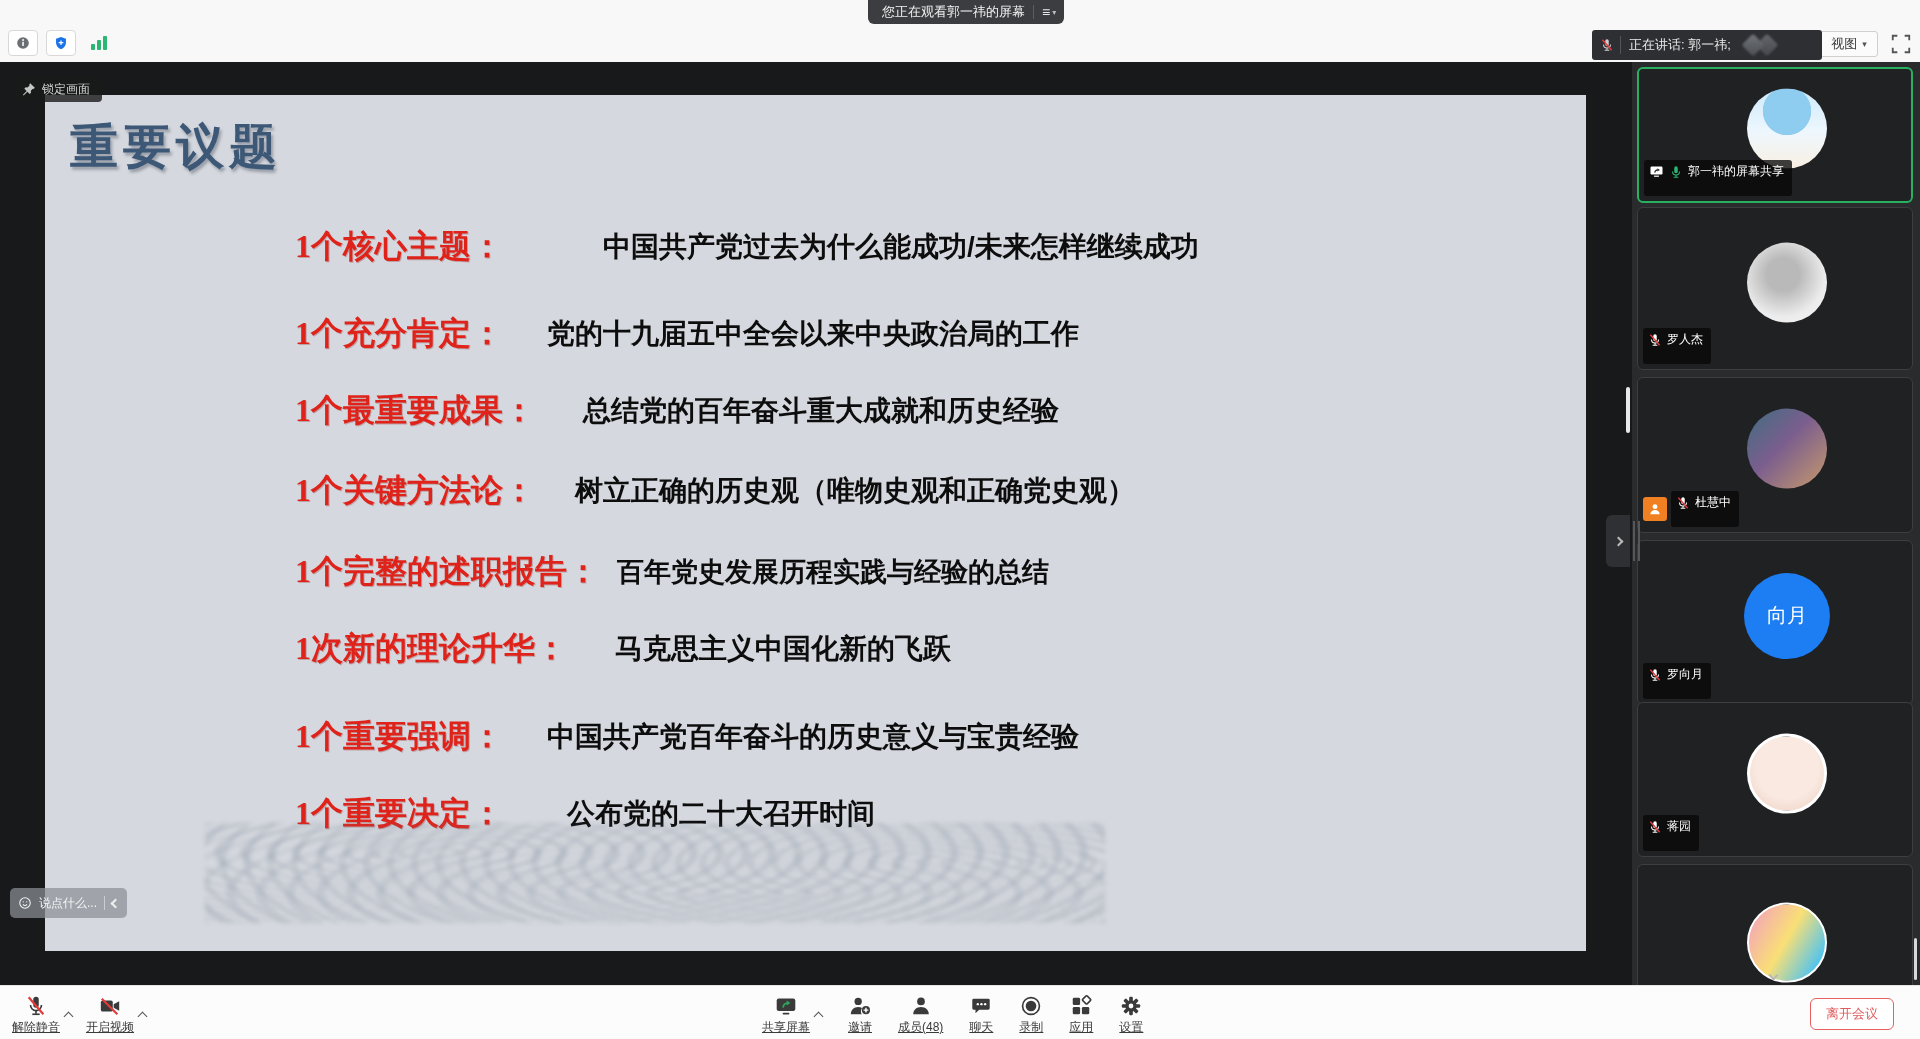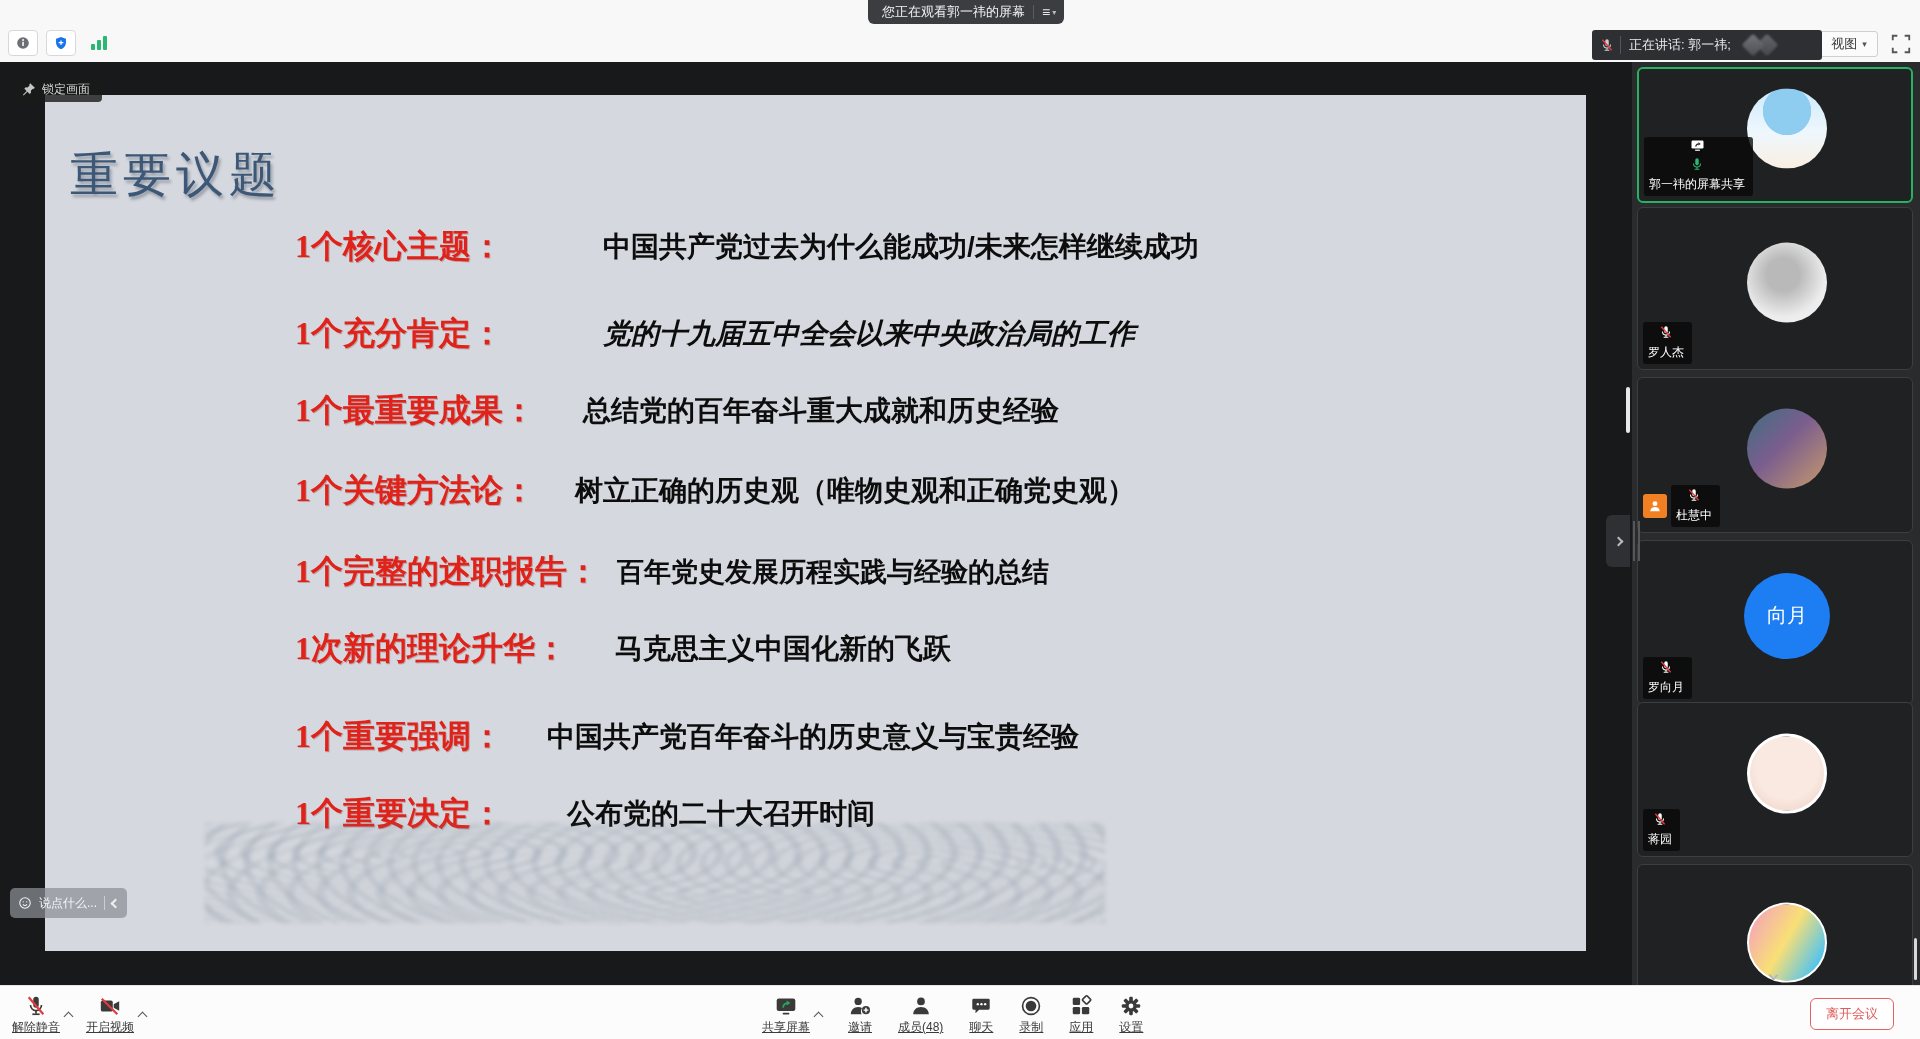--- a/index.html
+++ b/index.html
@@ -38,30 +38,30 @@
   .speaking-overlay .sdiv { width:1px; height:18px; background:#53555a; margin:0 8px 0 6px; }
   .speaking-overlay .stext { color:#e8e8e8; font-size:13px; white-space:nowrap;text-align:right; }
   .logo-blur { position:relative; width:46px; height:26px; margin-left:10px; filter:blur(1px); opacity:.75; }
   .logo-blur .d1,.logo-blur .d2 { position:absolute; top:5px; width:16px; height:16px;
     background:linear-gradient(135deg,#8a8d92,#55585d); transform:rotate(45deg); border-radius:2px; }
   .logo-blur .d1 { left:4px; } .logo-blur .d2 { left:18px; opacity:.8; }
 
   
   .share-area { position:absolute; left:0; top:62px; width:1632px; height:923px; background:#18191b; }
   .slide { position:absolute; left:45px; top:33px; width:1541px; height:856px; background:#d5d8de; }
-  .slide-title { position:absolute; left:25px; top:20px; font-size:48px; font-weight:normal;
+  .slide-title { position:absolute; left:25px; top:20px; font-size:48px; font-weight:bold;
     color:#3d5877; letter-spacing:5px; text-shadow:2px 3px 3px rgba(40,50,70,.35);
-    font-family:"Liberation Serif","DejaVu Serif",serif;margin-top:28px; }
+    font-family:"Liberation Serif","DejaVu Serif",serif; }
   .row { position:absolute; left:250px; display:flex; align-items:center; white-space:nowrap; }
   .row .red { color:#e0231a; font-weight:bold; font-size:32px;
     font-family:"Liberation Serif","DejaVu Serif",serif; text-shadow:1px 1px 0 rgba(120,0,0,.25); }
   .row .blk { color:#0d0d0d; font-weight:bold; font-size:28px; }
   .r1{top:130px;} .r2{top:217px;} .r3{top:294px;} .r4{top:374px;} .r5{top:455px;}
   .r6{top:532px;} .r7{top:620px;} .r8{top:697px;}
-  .r1 .blk{margin-left:100px;} .r2 .blk{margin-left:100px;font-style:italic;} .r3 .blk{margin-left:48px;}
+  .r1 .blk{margin-left:100px;} .r2 .blk{margin-left:44px;} .r3 .blk{margin-left:48px;}
   .r4 .blk{margin-left:40px;} .r5 .blk{margin-left:18px; font-size:27px;}
   .r6 .blk{margin-left:48px;} .r7 .blk{margin-left:44px;} .r8 .blk{margin-left:64px;}
   .watermark { position:absolute; left:160px; top:728px; width:900px; height:100px; opacity:.65;
     background-image:
       repeating-radial-gradient(ellipse 90px 18px at 25% 30%, rgba(100,115,135,.25) 0 8px, transparent 8px 26px),
       repeating-radial-gradient(ellipse 110px 20px at 60% 70%, rgba(100,115,135,.20) 0 9px, transparent 9px 30px),
       repeating-radial-gradient(ellipse 80px 16px at 85% 40%, rgba(100,115,135,.22) 0 7px, transparent 7px 24px);
     filter:blur(2px); }
 
   .lock-bubble { position:absolute; left:14px; top:14px; height:26px; background:rgba(25,25,25,.8);
@@ -104,21 +104,21 @@
     width:80px; height:80px; border-radius:50%; display:flex; align-items:center; justify-content:center; }
   .t1 .avatar { background:radial-gradient(circle at 50% 28%, #8fcdf0 0 34%, transparent 35%),
       linear-gradient(180deg,#cfeafb 0%,#eef7fd 55%,#f9efe2 100%); }
   .t2 .avatar { background:radial-gradient(circle at 45% 40%, #b9b9b9 0 25%, #ececec 65%, #f7f7f7 100%); }
   .t3 .avatar { background:linear-gradient(135deg,#3f6d80 0%,#7b5e8e 45%,#c89a6b 100%); }
   .t4 .avatar { width:86px; height:86px; background:#1d7df2; color:#fff; font-size:20px; }
   .t5 .avatar { background:radial-gradient(circle at 50% 42%, #f9e9e1 0 55%, #edccbd 100%); border:3px solid #fff; }
   .t6 .avatar { top:46%; background:linear-gradient(120deg,#f39bc4 0%,#f9df76 48%,#58c5ea 85%); border:2px solid #fff; }
   .name-row { position:absolute; left:5px; bottom:5px; display:flex; align-items:center; gap:4px; z-index:2; }
   .name-tag { background:rgba(8,8,8,.78); border-radius:3px; display:flex; align-items:center;
-    gap:5px; padding:3px 8px 3px 5px;flex-direction:column; }
+    gap:5px; padding:3px 8px 16px 5px; }
   .name-tag span { color:#fff; font-size:12px; white-space:nowrap; }
   .badge-orange { width:24px; height:24px; background:#f08021; border-radius:3px;
     display:flex; align-items:center; justify-content:center; }
 
   
   .footer { position:absolute; left:0; top:985px; width:1920px; height:54px; background:#fcfcfc;
     border-top:1px solid #e6e6e6; z-index:5; }
   .titem { display:flex; flex-direction:column; align-items:center; justify-content:center; gap:2px; padding-top:5px; }
   .titem .tlabel { font-size:12px; color:#3a3a3a; white-space:nowrap;text-decoration:underline; }
   .left-group { position:absolute; left:12px; top:0; height:54px; display:flex; gap:14px; align-items:center; }

